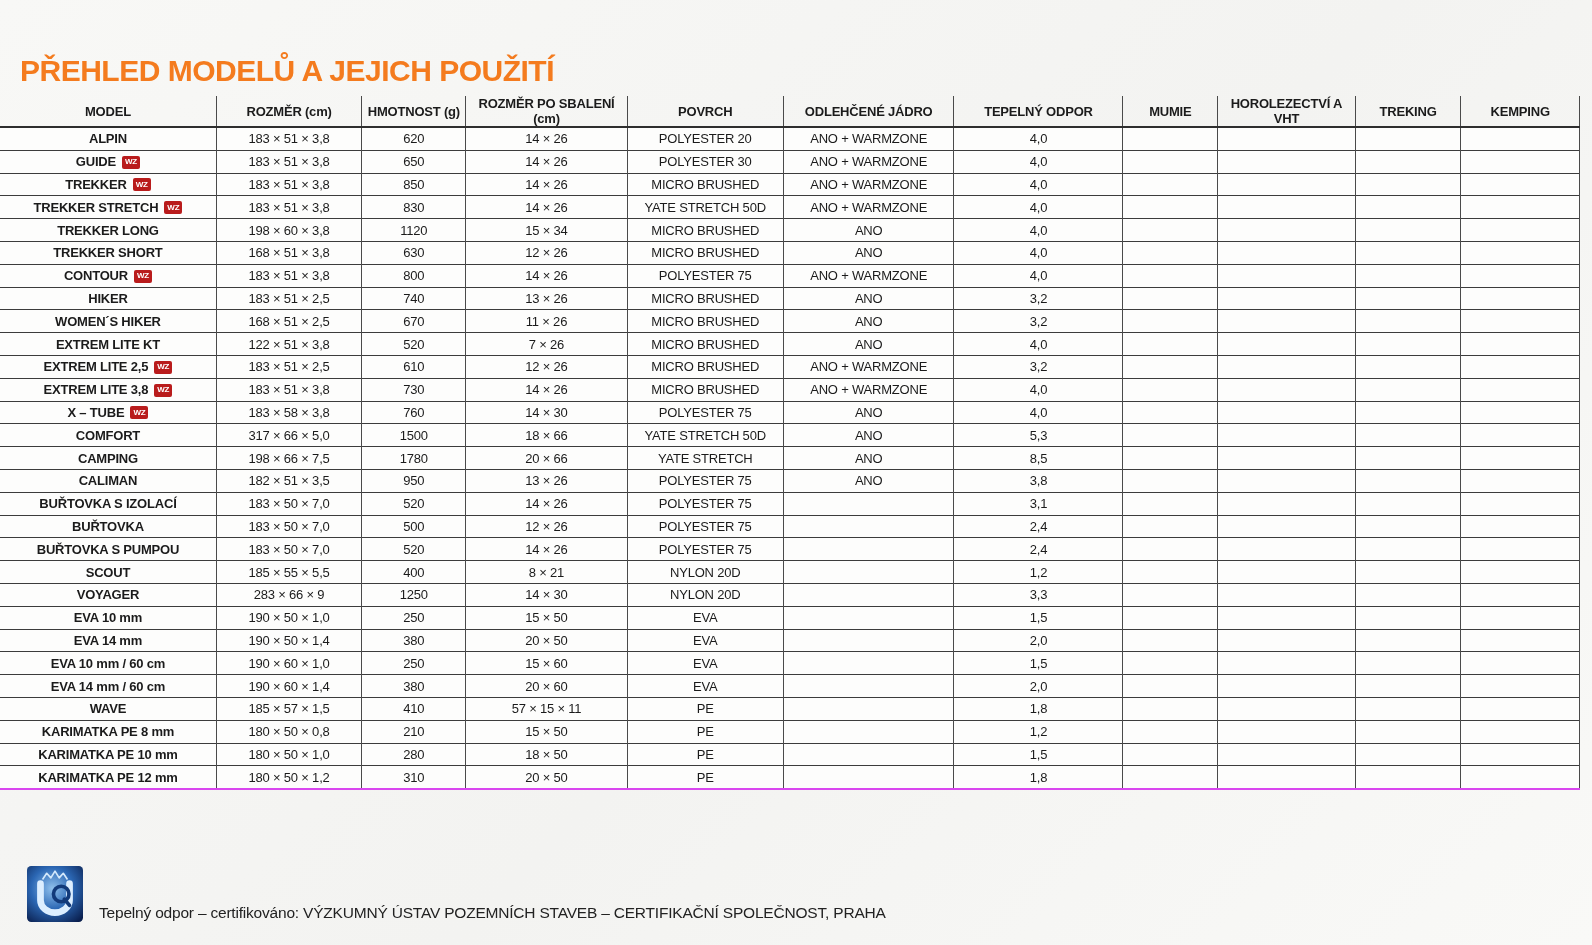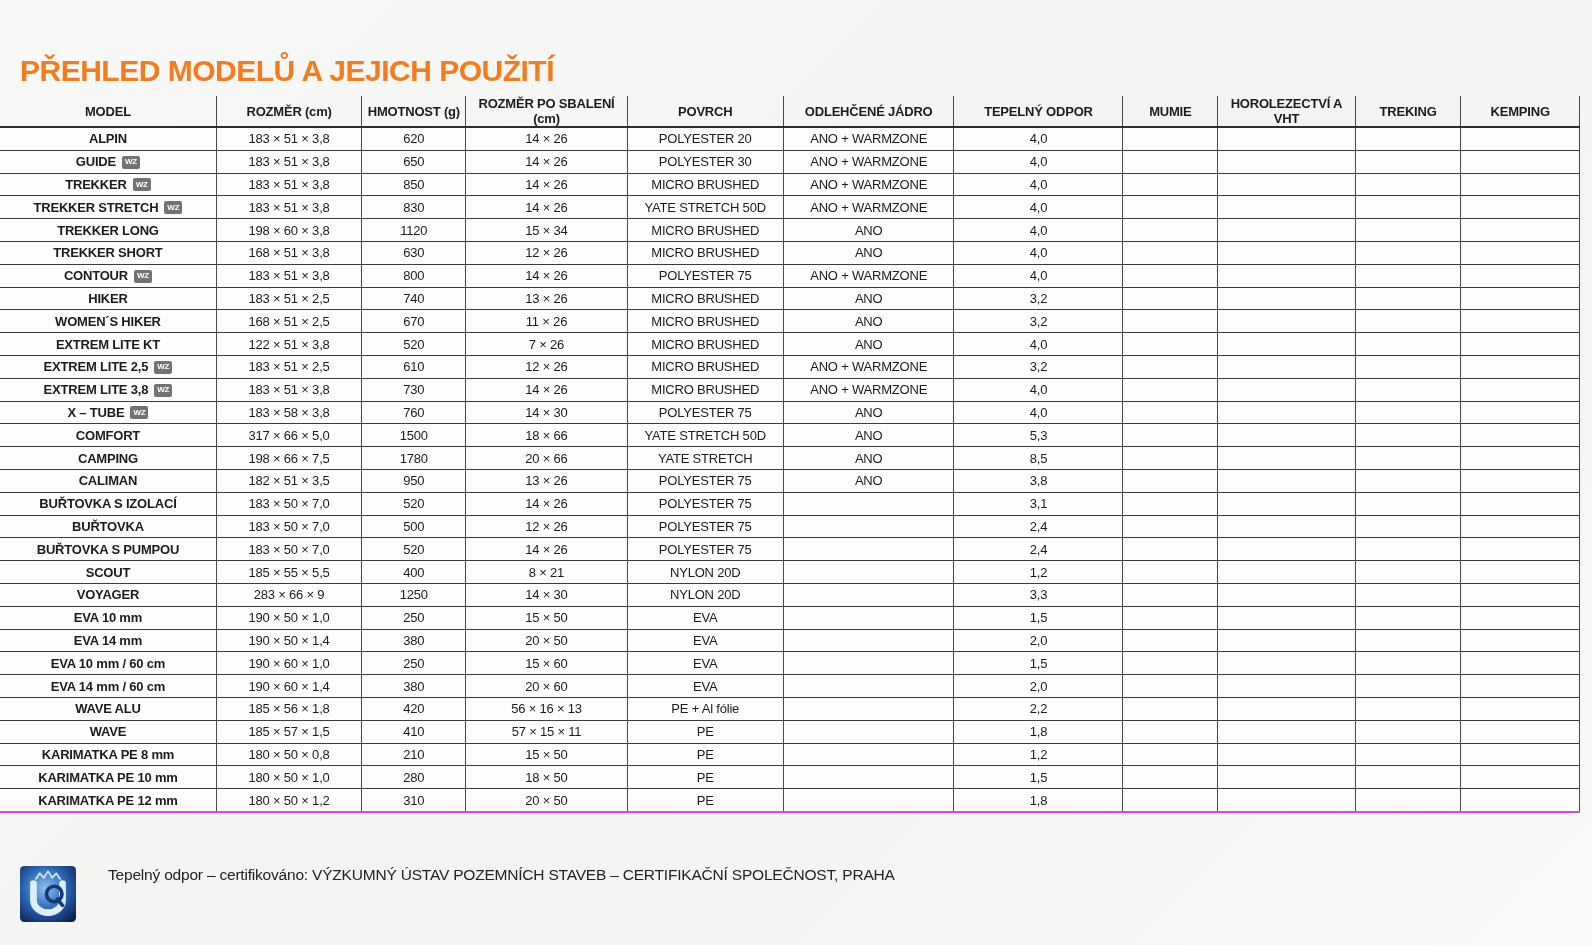--- a/index.html
+++ b/index.html
@@ -26,27 +26,27 @@
   table.models th:last-child, table.models td:last-child{border-right:1px solid #4a4a4a}
   table.models td{
     height:21.8px;padding:0 4px;font-size:13px;letter-spacing:-.2px;
     text-align:center;vertical-align:middle;
     border-top:1.5px solid #3c3c3c;background:#fdfdfc;
   }
   table.models tbody tr:last-child td{border-bottom:2px solid #d946ef}
   td.model{font-weight:700;text-align:left;padding-left:20px;font-size:13.5px;white-space:nowrap}
   td.fill{background:#f6831d}
   .wz{
-    display:inline-block;background:#737373;color:#fff;
+    display:inline-block;background:#b91c1c;color:#fff;
     font-size:8px;font-weight:700;line-height:1;
     padding:2.5px 3px;border-radius:2px;margin-left:6px;vertical-align:2px;
   }
   .footer{
-    position:absolute;left:20px;top:866px;
-    display:flex;align-items:flex-start;gap:32px;
+    position:absolute;left:27px;top:866px;
+    display:flex;align-items:flex-end;gap:16px;
   }
   .logo{width:56px;height:56px;display:block}
   .footnote{font-size:15.5px;font-weight:500;letter-spacing:-.2px;color:#222}
 </style>
 </head>
 <body>
 
 <div class="page">
 
   <h1 class="title">PŘEHLED MODELŮ A JEJICH POUŽITÍ</h1>
@@ -400,33 +400,20 @@
           <td>20 × 60</td>
           <td>EVA</td>
           <td></td>
           <td>2,0</td>
           <td></td>
           <td class="fill"></td>
           <td class="fill"></td>
           <td></td>
         </tr>
         <tr>
-          <td class="model">WAVE ALU</td>
-          <td>185 × 56 × 1,8</td>
-          <td>420</td>
-          <td>56 × 16 × 13</td>
-          <td>PE + Al fólie</td>
-          <td></td>
-          <td>2,2</td>
-          <td></td>
-          <td class="fill"></td>
-          <td class="fill"></td>
-          <td></td>
-        </tr>
-        <tr>
           <td class="model">WAVE</td>
           <td>185 × 57 × 1,5</td>
           <td>410</td>
           <td>57 × 15 × 11</td>
           <td>PE</td>
           <td></td>
           <td>1,8</td>
           <td></td>
           <td class="fill"></td>
           <td class="fill"></td>

